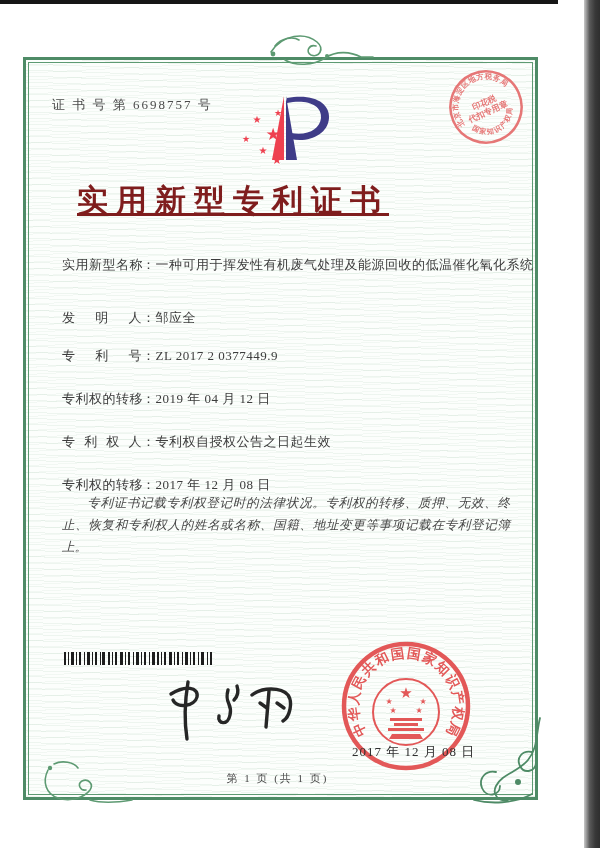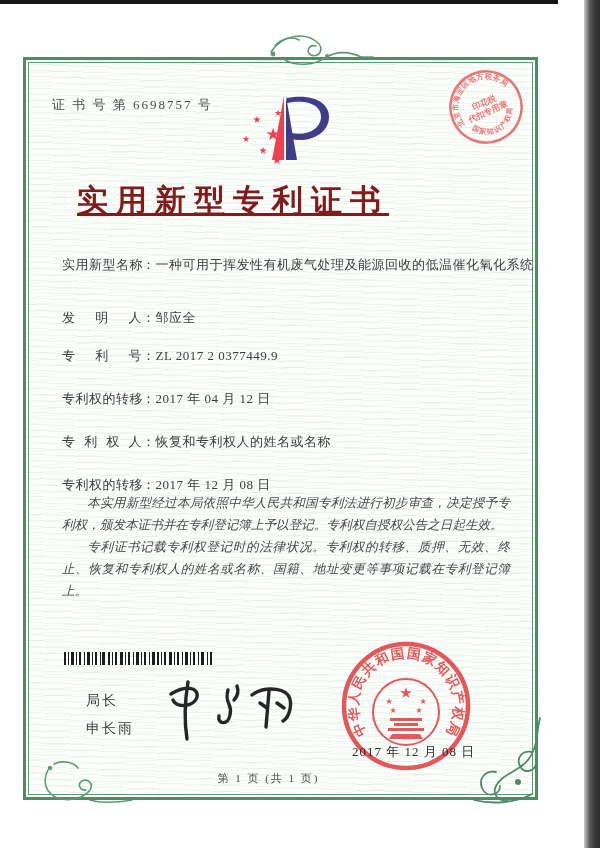--- a/index.html
+++ b/index.html
@@ -41,21 +41,21 @@
     font-size:12.6px; line-height:22px; text-align:justify; font-style:italic; color:#474747;
   }
   .body-text p { text-indent:2em; }
   .barcode { position:absolute; left:64px; top:652px; }
   .signer { position:absolute; left:86px; top:692px; font-size:14px; letter-spacing:2px; color:#3c3c3c;
     font-family:"Liberation Sans","DejaVu Sans",sans-serif; }
   .signer .name { margin-top:10px; }
   .signature { position:absolute; left:158px; top:672px; }
   .office-seal { position:absolute; left:340px; top:640px; opacity:0.92; }
   .seal-date { position:absolute; left:352px; top:743px; font-size:13px; letter-spacing:1px; color:#2f2f2f; }
-  .footer { position:absolute; left:11px; top:771px; width:515px; text-align:center;
+  .footer { position:absolute; left:20px; top:771px; width:515px; text-align:center;
     font-size:11px; letter-spacing:2px; color:#4a4a4a; }
   .tax-seal { position:absolute; left:447px; top:68px; transform:rotate(-24deg); opacity:0.85; }
 </style>
 </head>
 <body>
 
 <div class="page">
 
   <div class="scan-edge-top"></div>
   <div class="scan-edge-right"></div>
@@ -104,27 +104,26 @@
       <text x="44" y="74" font-size="12">★</text>
     </g>
   </svg>
 
   <div class="title">实用新型专利证书</div>
 
   <div class="rows">
     <div class="row r0"><span class="lbl">实用新型名称</span><span>：</span><span>一种可用于挥发性有机废气处理及能源回收的低温催化氧化系统</span></div>
     <div class="row r1"><span class="lbl">发明人</span><span>：</span><span>邹应全</span></div>
     <div class="row r2"><span class="lbl">专利号</span><span>：</span><span>ZL 2017 2 0377449.9</span></div>
-    <div class="row r3"><span class="lbl">专利权的转移</span><span>：</span><span>2017 年 04 月 12 日</span></div>
-    <div class="row r4"><span class="lbl">专利权人</span><span>：</span><span>恢复和专利权人的姓名或名称</span></div>
+    <div class="row r3"><span class="lbl">专利权的转移</span><span>：</span><span>2019 年 04 月 12 日</span></div>
+    <div class="row r4"><span class="lbl">专利权人</span><span>：</span><span>专利权自授权公告之日起生效</span></div>
     <div class="row r5"><span class="lbl">专利权的转移</span><span>：</span><span>2017 年 12 月 08 日</span></div>
   </div>
 
   <div class="body-text">
-    <p>本实用新型经过本局依照中华人民共和国专利法进行初步审查，决定授予专利权，颁发本证书并在专利登记簿上予以登记。专利权自授权公告之日起生效。</p>
     <p>专利证书记载专利权登记时的法律状况。专利权的转移、质押、无效、终止、恢复和专利权人的姓名或名称、国籍、地址变更等事项记载在专利登记簿上。</p>
   </div>
 
   <svg class="barcode" width="150" height="13" viewBox="0 0 150 13">
     <g fill="#1d1d1d">
       <rect x="0" width="2" height="13"></rect>
         <rect x="4" width="1" height="13"></rect>
         <rect x="7" width="3" height="13"></rect>
       <rect x="12" width="1" height="13"></rect>
         <rect x="15" width="2" height="13"></rect>
@@ -156,24 +155,20 @@
       <rect x="121" width="3" height="13"></rect>
         <rect x="126" width="1" height="13"></rect>
         <rect x="129" width="2" height="13"></rect>
       <rect x="134" width="1" height="13"></rect>
         <rect x="137" width="3" height="13"></rect>
         <rect x="143" width="1" height="13"></rect>
       <rect x="146" width="2" height="13"></rect>
     </g>
   </svg>
 
-  <div class="signer">
-    <div>局长</div>
-    <div class="name">申长雨</div>
-  </div>
 
   <svg class="signature" width="140" height="70" viewBox="0 0 140 70">
     <g fill="none" stroke="#262626" stroke-width="3.4" stroke-linecap="round" stroke-linejoin="round">
       <path d="M30,10 C27,28 26,48 29,67"></path>
       <path d="M13,22 C27,13 41,15 39,25 C37,34 19,37 15,28"></path>
       <path d="M70,18 C66,32 75,31 72,43 C70,54 59,52 61,44"></path>
       <path d="M79,14 C81,20 79,25 76,28"></path>
       <path d="M94,23 C104,15 123,15 130,23 C135,30 132,45 125,49"></path>
       <path d="M111,19 L108,55"></path>
       <path d="M102,31 l7,5"></path>

